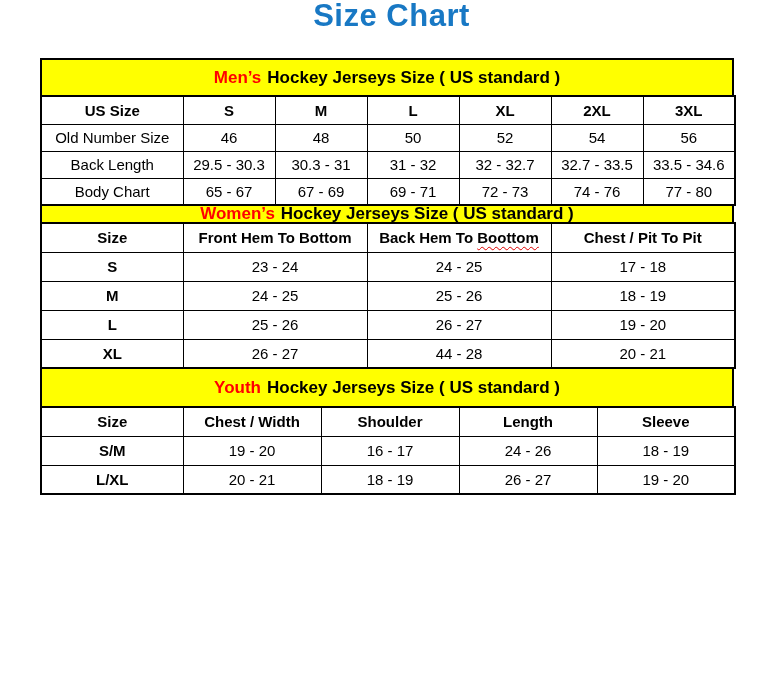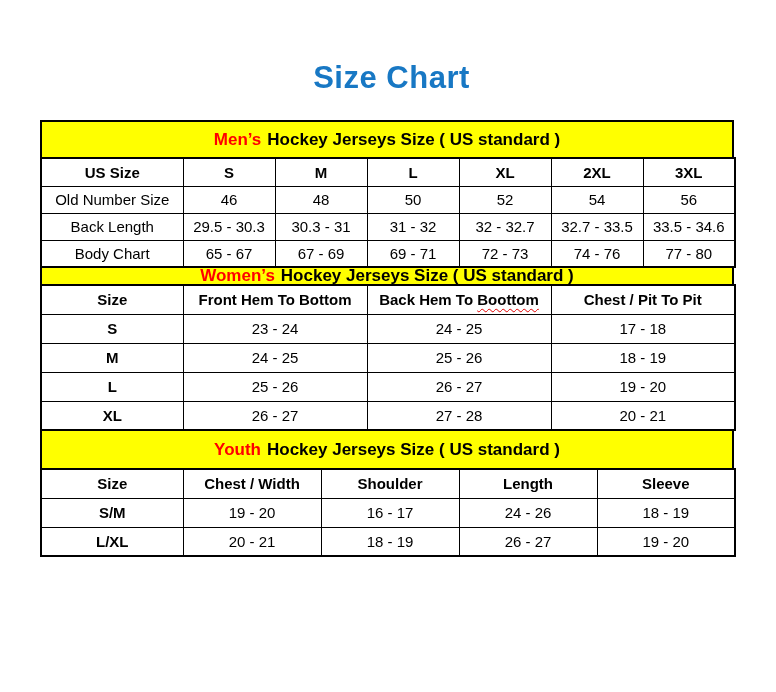--- a/index.html
+++ b/index.html
@@ -4,21 +4,20 @@
 <style>
   * { box-sizing: border-box; margin: 0; padding: 0; }
   html, body {
     width: 776px; height: 692px;
     background: #ffffff;
     font-family: "Liberation Sans", sans-serif;
     color: #000000;
     overflow: hidden;
   }
   .title {
-    margin-top: 62px;
     text-align: center;
     font-size: 31px;
     font-weight: bold;
     color: #1878c4;
     letter-spacing: 0.5px;
     line-height: 1;
     padding-left: 7px;
   }
   .chart {
     width: 694px;
@@ -160,21 +159,21 @@
     </tr>
     <tr>
       <td class="lbl-bold">L</td>
       <td>25 - 26</td>
       <td>26 - 27</td>
       <td>19 - 20</td>
     </tr>
     <tr>
       <td class="lbl-bold">XL</td>
       <td>26 - 27</td>
-      <td>27 - 28</td>
+      <td>44 - 28</td>
       <td>20 - 21</td>
     </tr>
   </tbody>
     </table>
 
   <div class="band band-youth"><span class="hl">Youth</span><span>Hockey Jerseys Size ( US standard )</span></div>
 
   <table class="tbl t-youth">
     <colgroup>
       <col style="width:142px">

